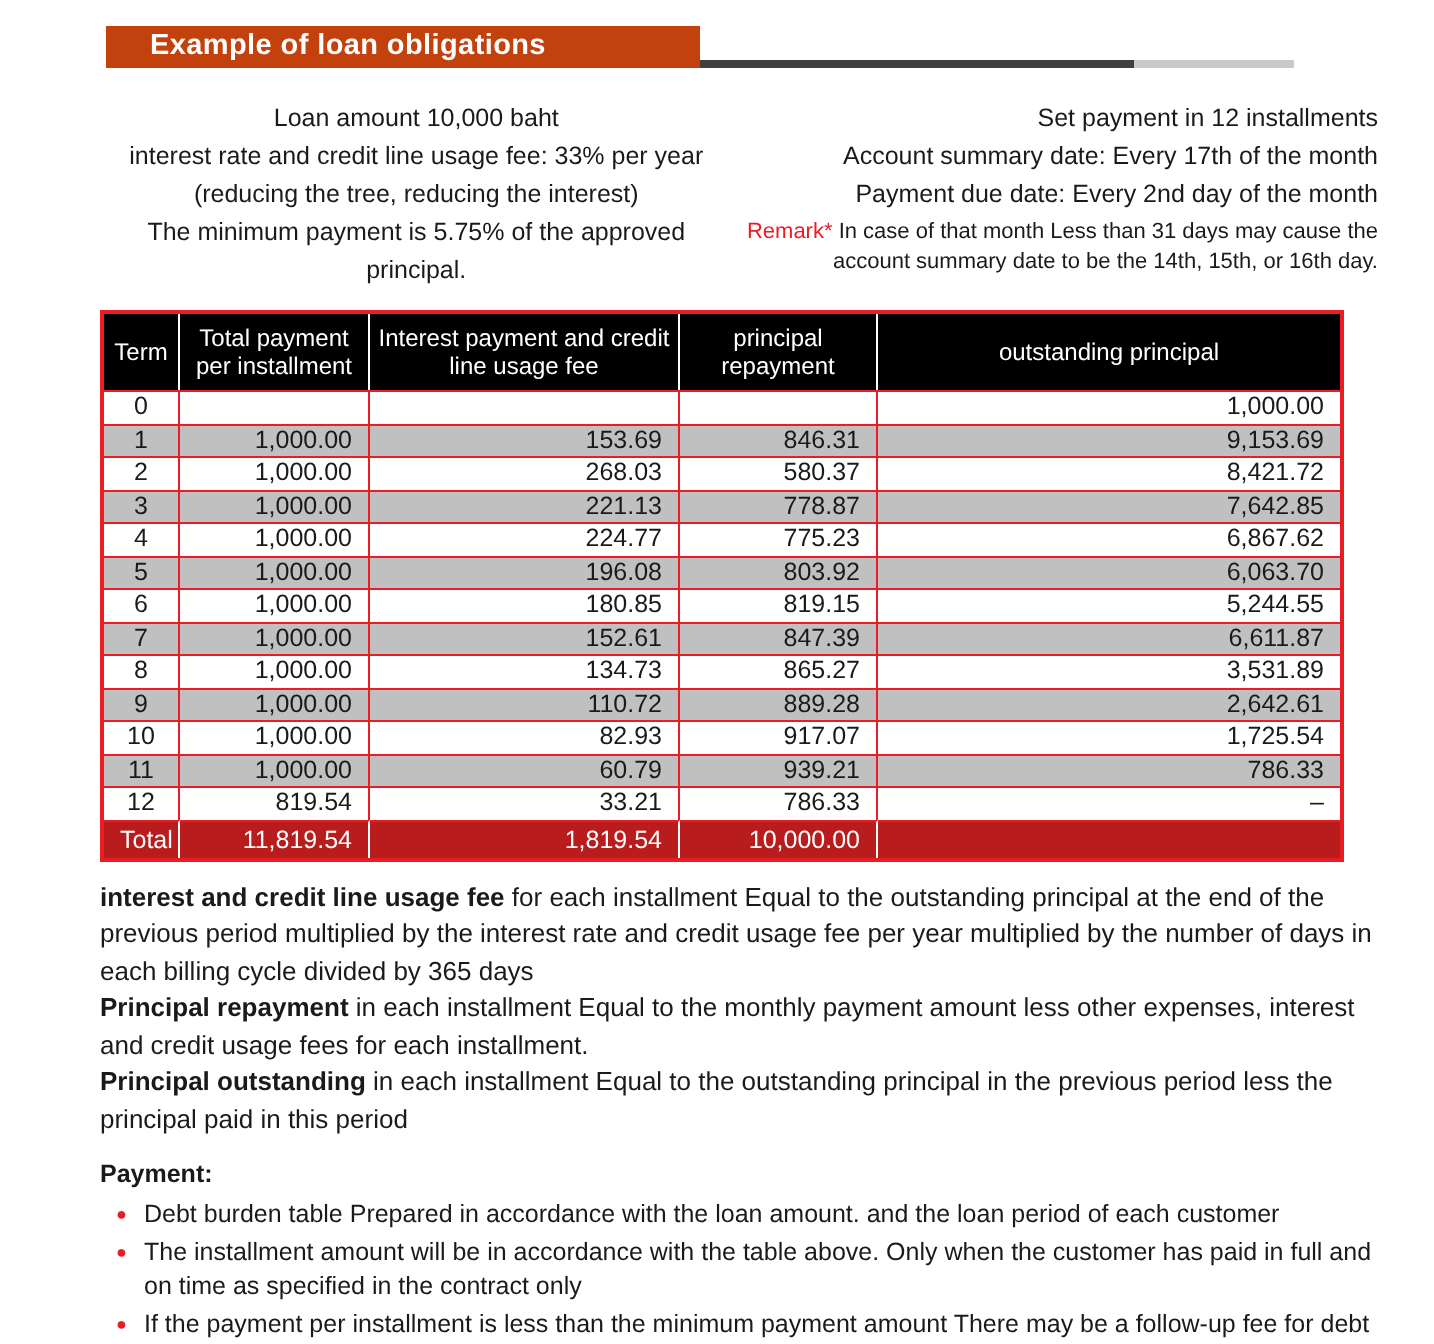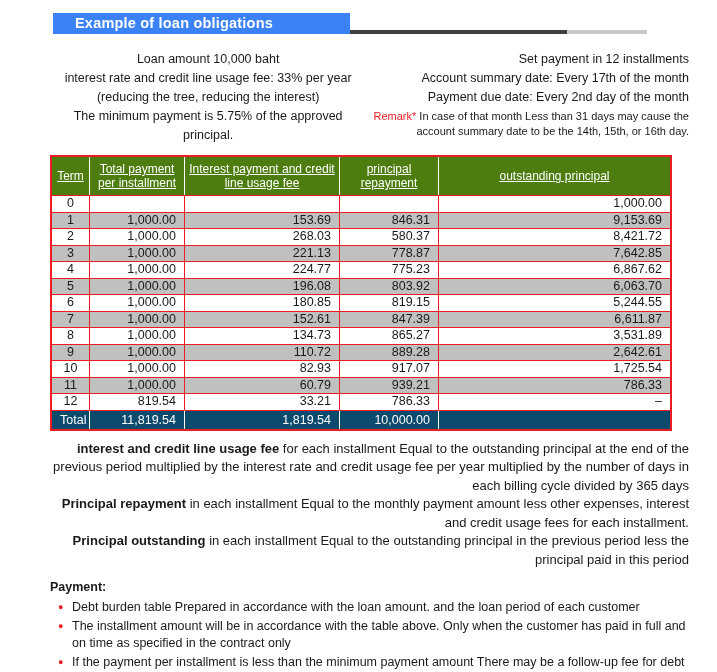--- a/index.html
+++ b/index.html
@@ -6,64 +6,63 @@
   html,body { margin:0; padding:0; }
   body {
     width:717px; height:672px; background:#ffffff; color:#1a1a1a;
     font-family:"Liberation Sans", sans-serif; font-size:13px;
     overflow:hidden; position:relative;
   }
   
   .title-row { position:relative; margin:13px 0 0 53px; height:21px; }
   .title-box {
     position:absolute; left:0; top:0; width:297px; height:21px;
-    background:#3b82f6; color:#fff; font-size:14.5px; font-weight:bold;
+    background:#c2410c; color:#fff; font-size:14.5px; font-weight:bold;
     line-height:21px; padding-left:22px; letter-spacing:.2px;
   }
   .bar-dark  { position:absolute; left:297px; bottom:0; width:217px; height:4px; background:#3F3F3F; }
   .bar-light { position:absolute; left:514px; bottom:0; width:80px;  height:4px; background:#C9C9C9; }
 
   
   .info { display:flex; justify-content:space-between; margin:16px 28px 0 55px; }
   .info-left  { text-align:center; }
   .info-left div, .info-right div.iline { font-size:12.5px; line-height:19px; }
   .info-right { text-align:right; width:345px; }
   .info-note  { font-size:11px; line-height:15px; margin-top:2px; }
   .red { color:#EC1C24; }
 
   
   table.loan {
     border-collapse:separate; border-spacing:0; table-layout:fixed;
     width:622px; margin:10px 0 0 50px;
     border:2px solid #EC1C24; font-size:12.5px;
   }
   table.loan th {
-    background:#4d7c0f; color:#fff; font-weight:normal; font-size:12px;
+    background:#000000; color:#fff; font-weight:normal; font-size:12px;
     line-height:14px; text-align:center; padding:4px 2px; height:38px;
     border-right:1px solid #ffffff;
-    text-decoration:underline;
   }
   table.loan th:last-child { border-right:none; }
   table.loan td {
     border-right:1px solid #EC1C24; border-top:1px solid #EC1C24;
     padding:1px 8px; line-height:13.5px; height:15px;
     text-align:right; white-space:nowrap; overflow:hidden;
   }
   table.loan td:last-child { border-right:none; }
   table.loan tr.alt td { background:#C0C0C0; }
   table.loan td.c-term { text-align:center; padding:1px 2px; }
   table.loan tr.total td {
-    background:#0c4a6e; color:#fff; border-right:1px solid #fff;
+    background:#b91c1c; color:#fff; border-right:1px solid #fff;
     border-top:1px solid #EC1C24; height:19px; line-height:16px; padding:1px 8px;
   }
   table.loan tr.total td:last-child { border-right:none; }
   table.loan tr.total td.c-term { text-align:center; }
 
   
-  .defs { margin:9px 28px 0 50px; font-size:13px; line-height:18.5px;text-align:right; }
+  .defs { margin:9px 28px 0 50px; font-size:13px; line-height:18.5px; }
   .defs p { margin:0; }
   .defs b { font-weight:bold; }
 
   
   .remarks { margin:10px 28px 0 50px; font-size:12.5px; line-height:17px; }
   .remarks-heading { font-weight:bold; margin-bottom:3px; }
   ul.remark-list { list-style:none; margin:0; padding:0 0 0 10px; }
   ul.remark-list li { position:relative; padding-left:12px; margin-bottom:2px; }
   ul.remark-list li::before {
     content:"\25CF"; color:#EC1C24; position:absolute; left:-2px; top:0px; font-size:9px;

